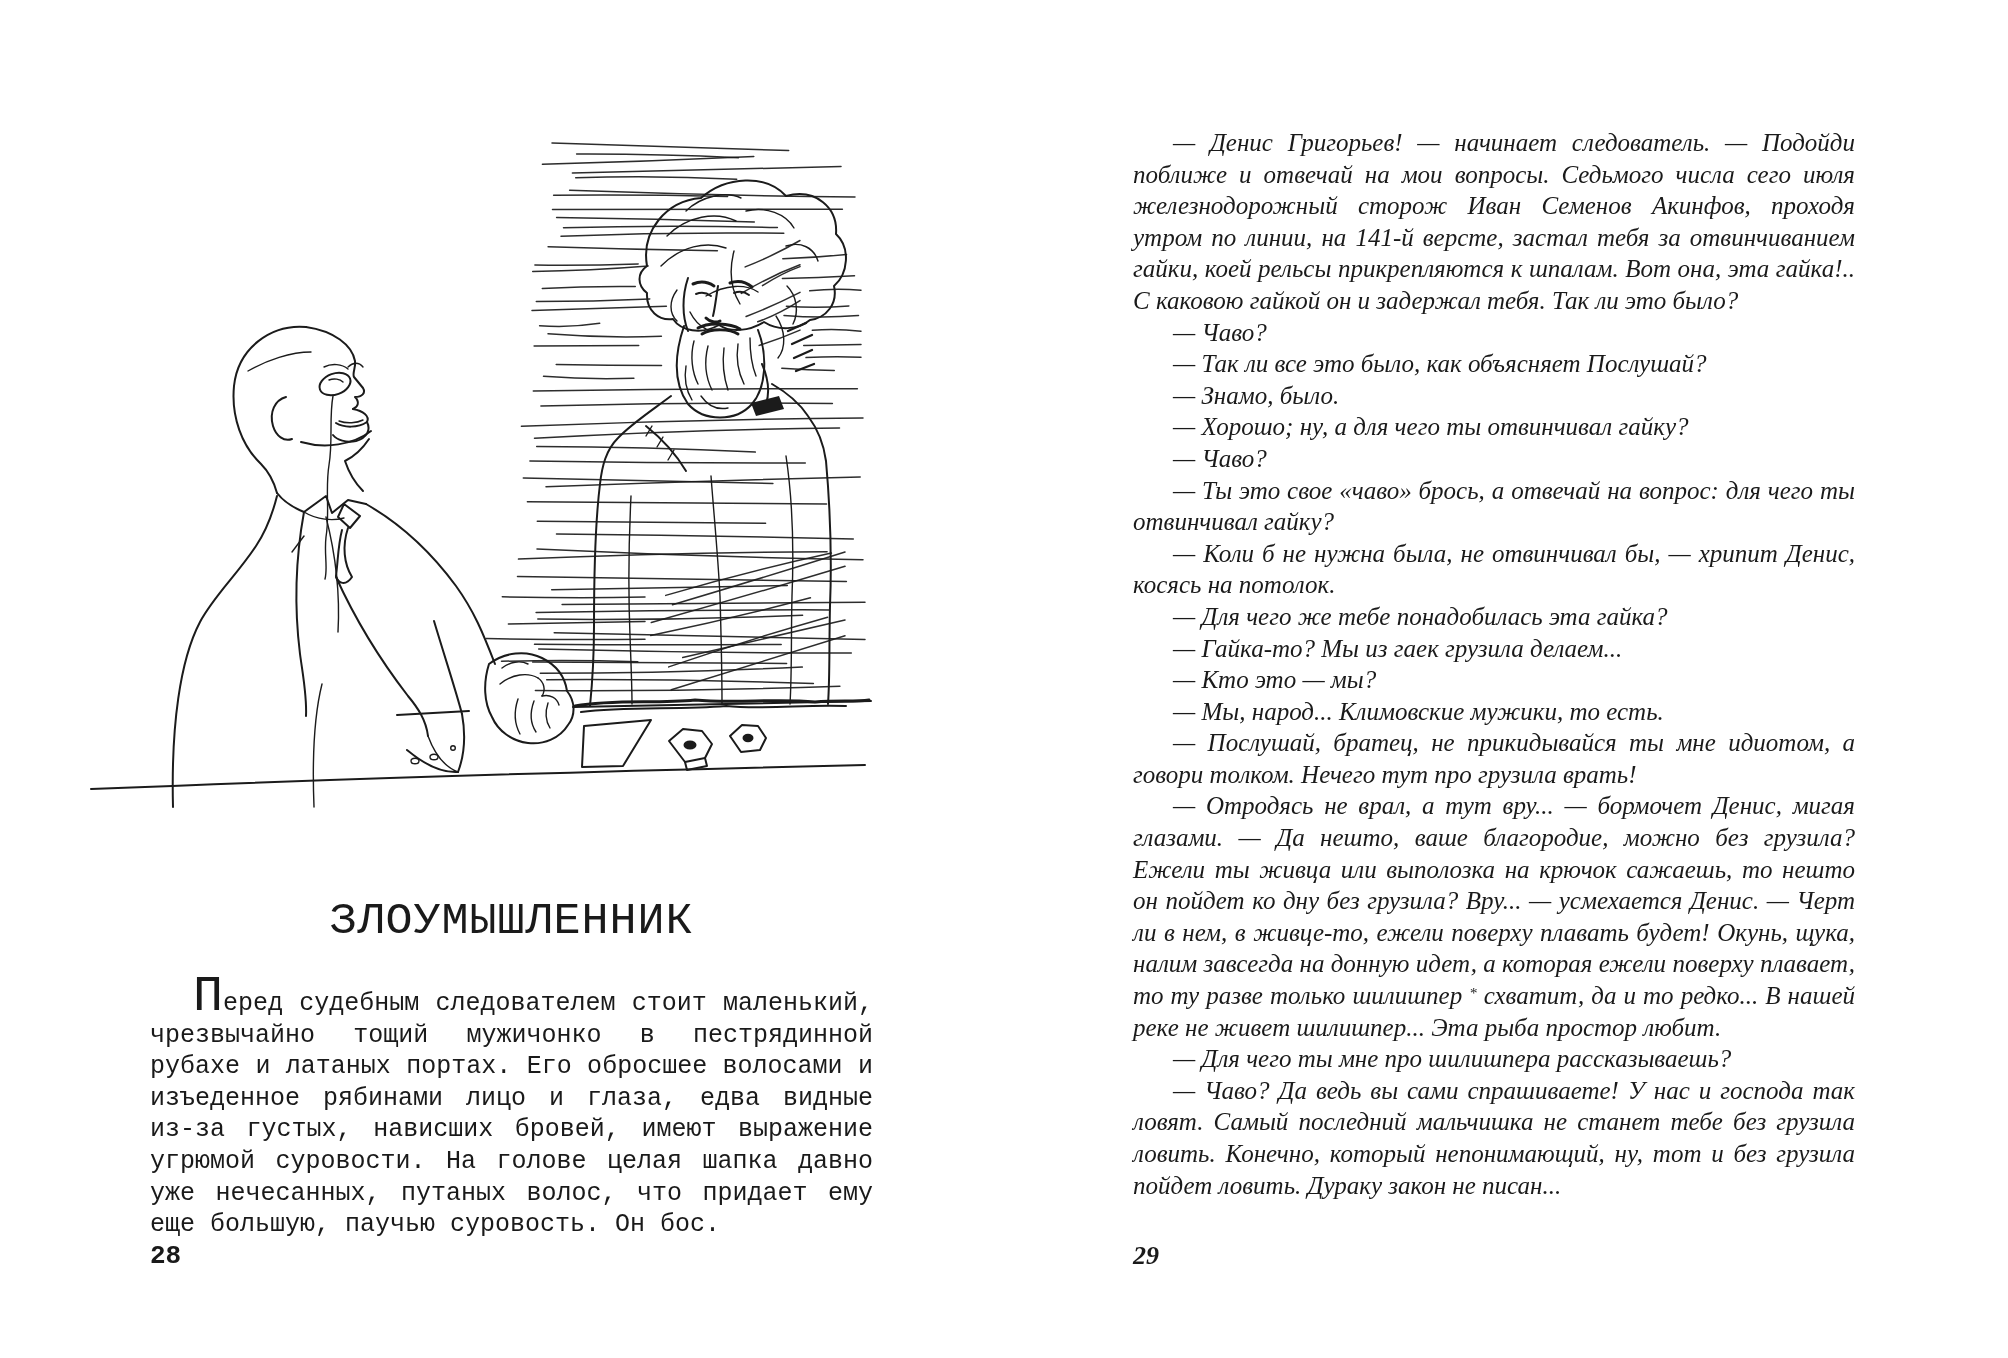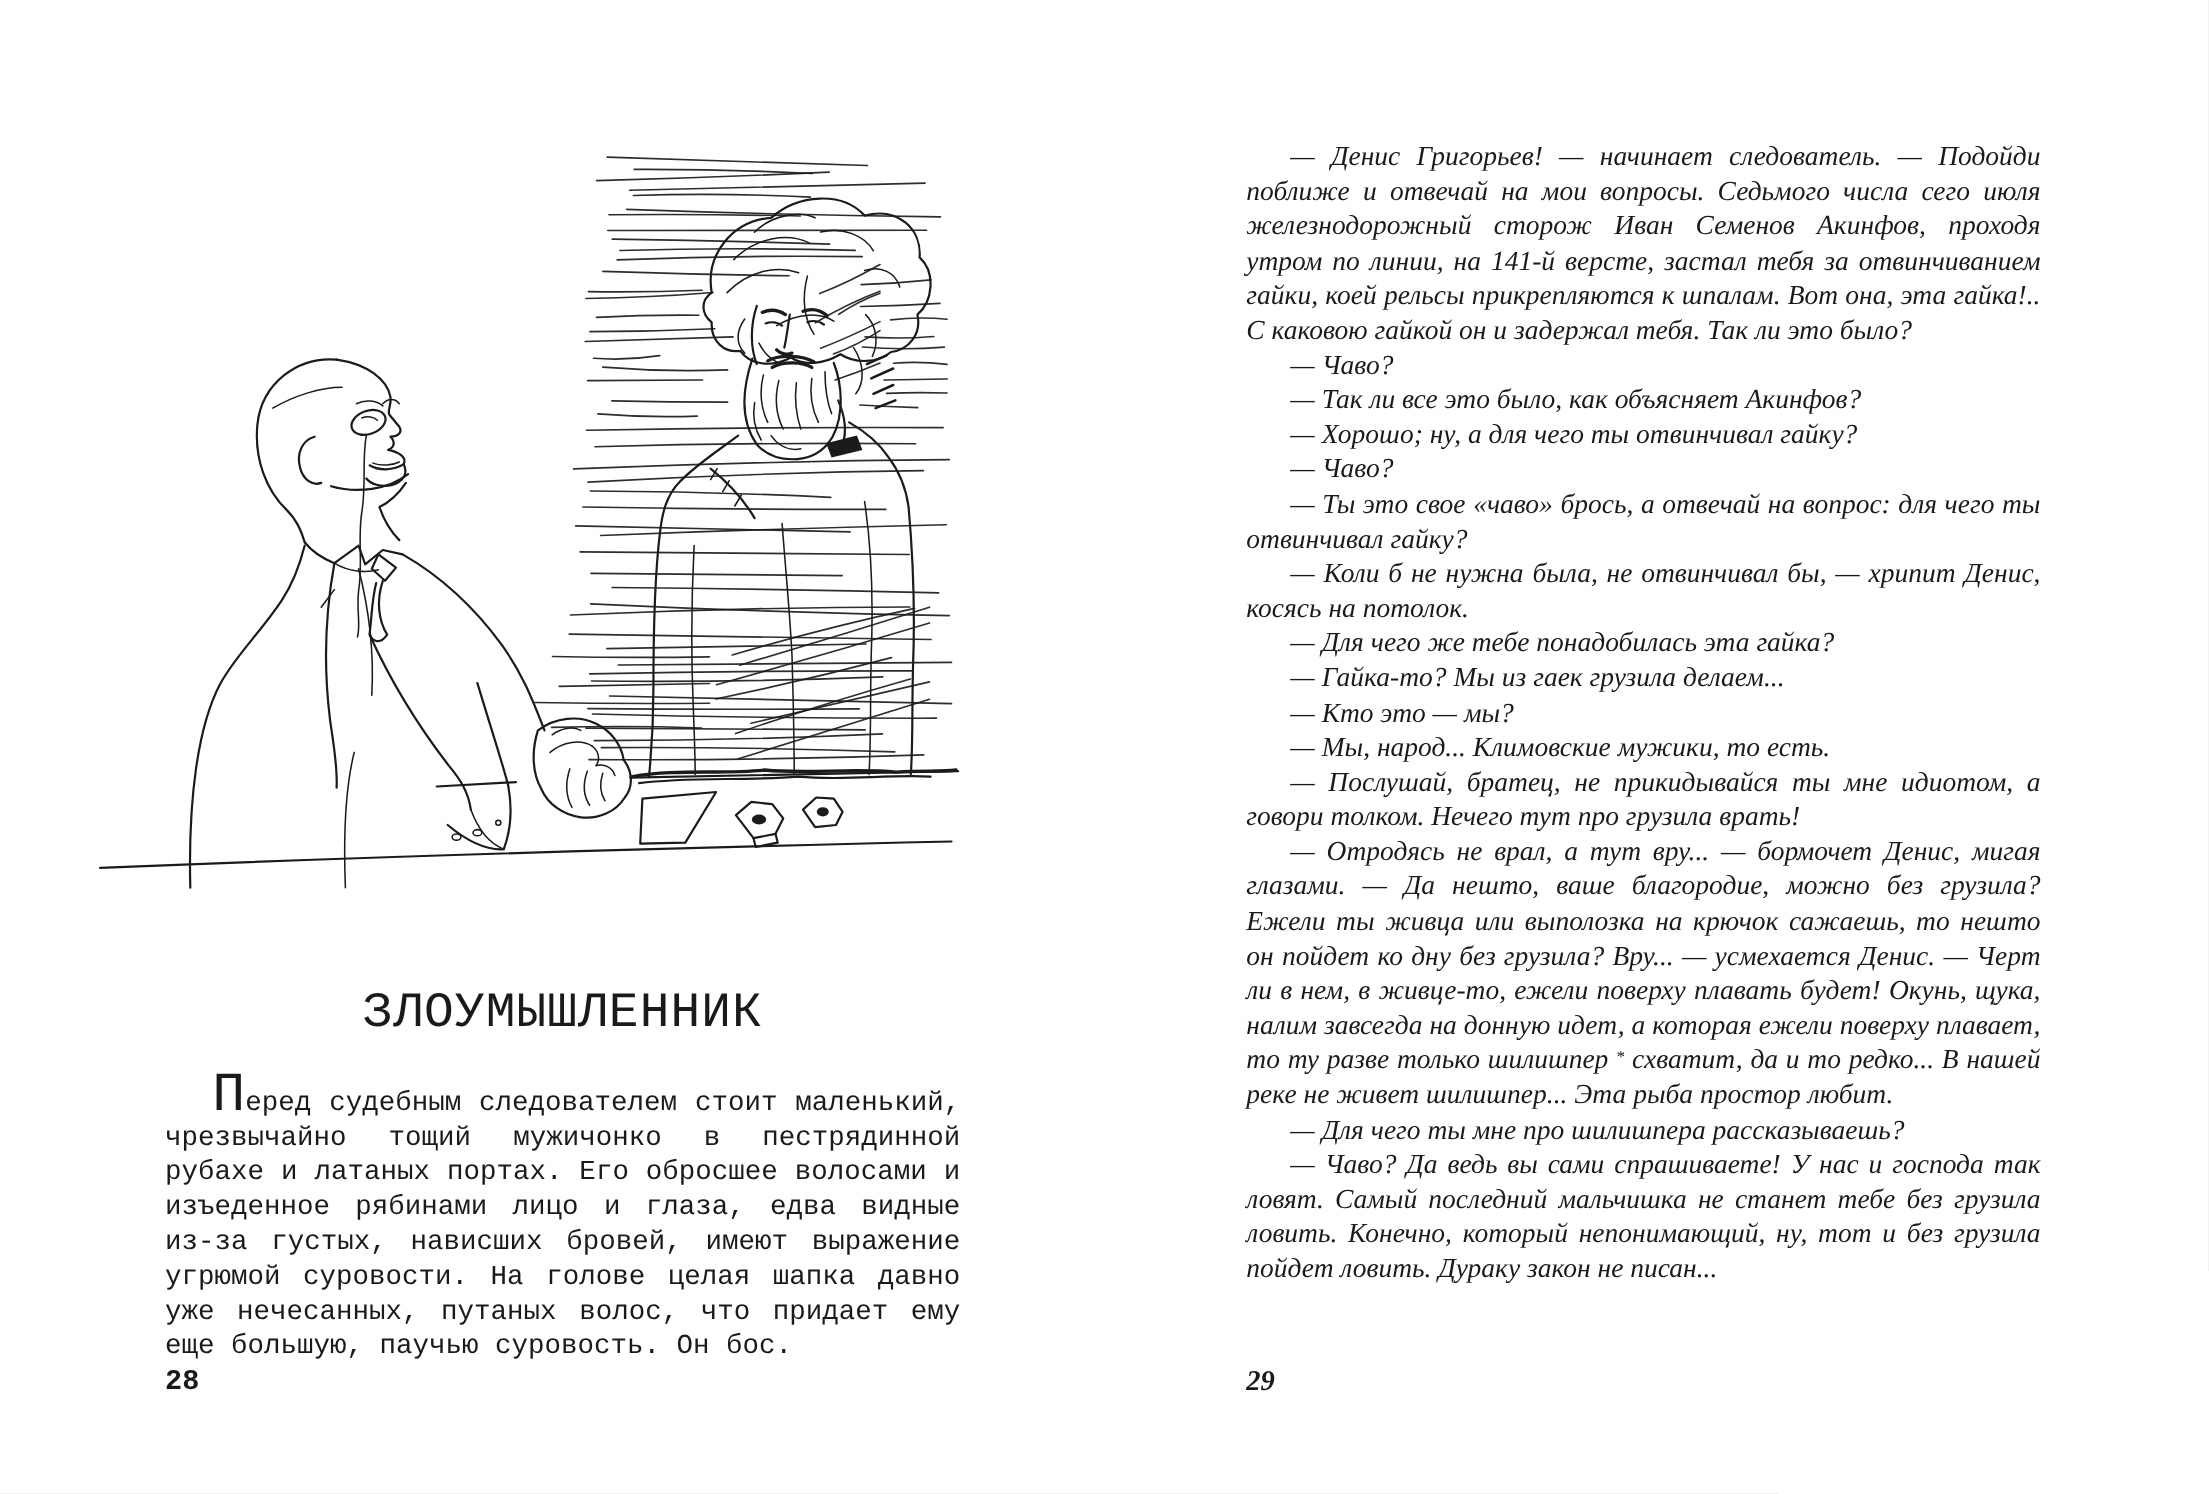--- a/index.html
+++ b/index.html
@@ -245,21 +245,22 @@
 
     <p class="lead"><span class="initial">П</span><span>еред судебным следователем стоит маленький, чрезвычайно тощий мужичонко в пестрядинной рубахе и латаных портах. Его обросшее волосами и изъеденное рябинами лицо и глаза, едва видные из-за густых, нависших бровей, имеют выражение угрюмой суровости. На голове целая шапка давно уже нечесанных, путаных волос, что придает ему еще большую, паучью суровость. Он бос.</span></p>
 
     <div class="pagenum">28</div>
   </div>
 
   <div class="page page-right">
     <div class="dialogue" id="dialogue">
         <p>— Денис Григорьев! — начинает следователь. — Подойди поближе и отвечай на мои вопросы. Седьмого числа сего июля железнодорожный сторож Иван Семенов Акинфов, проходя утром по линии, на 141-й версте, застал тебя за отвинчиванием гайки, коей рельсы прикрепляются к шпалам. Вот она, эта гайка!.. С каковою гайкой он и задержал тебя. Так ли это было?</p>
         <p>— Чаво?</p>
-        <p>— Так ли все это было, как объясняет Акинфов?</p>
+        <p>— Так ли все это было, как объясняет Послушай?</p>
+        <p>— Знамо, было.</p>
         <p>— Хорошо; ну, а для чего ты отвинчивал гайку?</p>
         <p>— Чаво?</p>
         <p>— Ты это свое «чаво» брось, а отвечай на вопрос: для чего ты отвинчивал гайку?</p>
         <p>— Коли б не нужна была, не отвинчивал бы, — хрипит Денис, косясь на потолок.</p>
         <p>— Для чего же тебе понадобилась эта гайка?</p>
         <p>— Гайка-то? Мы из гаек грузила делаем...</p>
         <p>— Кто это — мы?</p>
         <p>— Мы, народ... Климовские мужики, то есть.</p>
         <p>— Послушай, братец, не прикидывайся ты мне идиотом, а говори толком. Нечего тут про грузила врать!</p>
         <p>— Отродясь не врал, а тут вру... — бормочет Денис, мигая глазами. — Да нешто, ваше благородие, можно без грузила? Ежели ты живца или выполозка на крючок сажаешь, то нешто он пойдет ко дну без грузила? Вру... — усмехается Денис. — Черт ли в нем, в живце-то, ежели поверху плавать будет! Окунь, щука, налим завсегда на донную идет, а которая ежели поверху плавает, то ту разве только шилишпер <sup class="fn">*</sup> схватит, да и то редко... В нашей реке не живет шилишпер... Эта рыба простор любит.</p>

